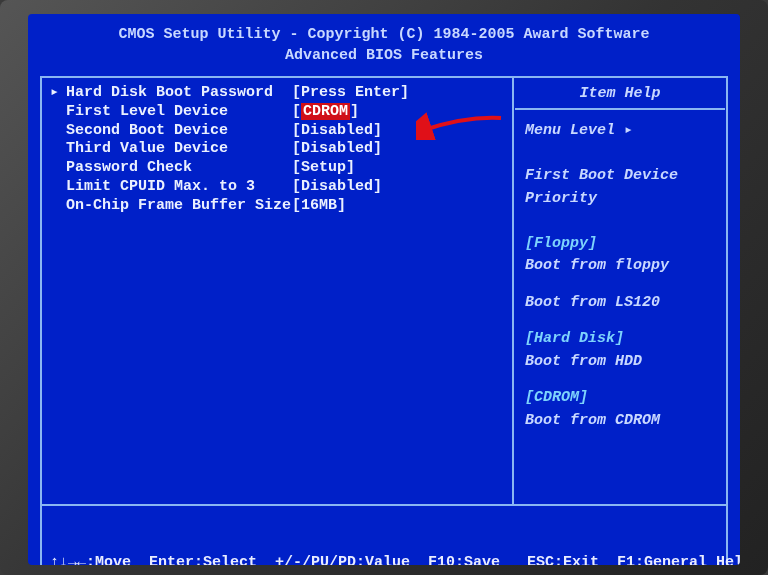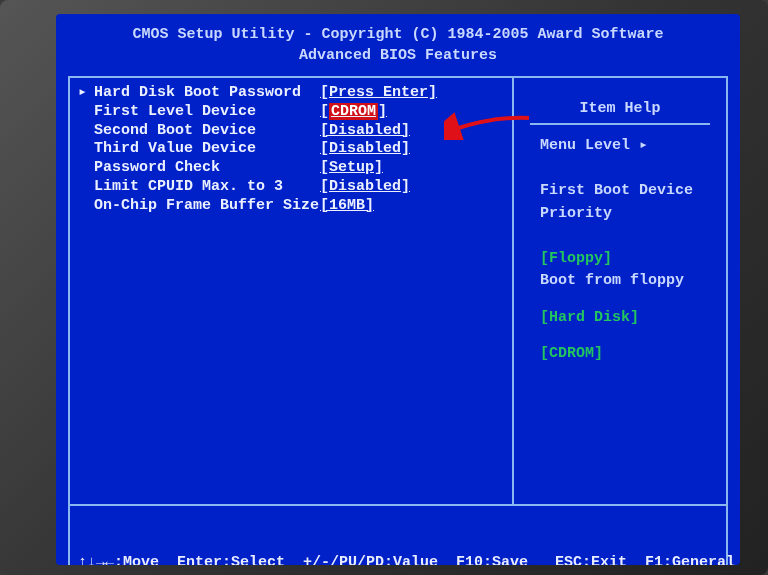--- a/index.html
+++ b/index.html
@@ -23,21 +23,20 @@
     position: absolute;
     top: 14px;
     left: 28px;
     right: 28px;
     bottom: 10px;
     background: #0020c8;
     color: #e0e0e0;
     padding: 0;
     border-radius: 4px;
     overflow: hidden;
-    margin-left: 28px;
   }
   .header {
     text-align: center;
     color: #c8d8ff;
     padding: 10px 0 6px 0;
     line-height: 1.4;
   }
   .content-box {
     display: flex;
     margin: 4px 12px 0 12px;
@@ -46,22 +45,23 @@
     height: 428px;
   }
   .left-panel {
     flex: 1;
     padding: 6px 8px;
     color: #eaf0ff;
   }
   .right-panel {
     width: 214px;
     border-left: 2px solid #8ab6f2;
-    padding: 16px;
+    padding: 1px;
     color: #c8d8ff;
+    font-style: italic;
   }
   .right-header {
     text-align: center;
     padding: 6px 0;
     border-bottom: 2px solid #8ab6f2;
   }
   .right-body {
     padding: 10px 10px;
     line-height: 1.5;
   }
@@ -73,39 +73,38 @@
   .menu-arrow {
     width: 16px;
     display: inline-block;
   }
   .menu-label {
     width: 226px;
     display: inline-block;
   }
   .menu-value {
     display: inline-block;
-    text-decoration: underline;
   }
   .selected-value {
     background: #d01018;
     color: #fff;
     padding: 0 2px;
   }
   .footer-box {
     margin: 0 12px;
     border: 2px solid #8ab6f2;
     border-top: 2px solid #8ab6f2;
     border-bottom: none;
     padding: 6px 8px 0 8px;
     color: #e8ecff;
     line-height: 1.35;
     white-space: pre;
   }
   .help-group { margin-bottom: 14px; }
-  .help-title { color: #22c55e; }
+  .help-title { color: #7dd3fc; }
   .arrow-annotation {
     position: absolute;
     top: 98px;
     left: 388px;
     width: 90px;
     height: 28px;
     pointer-events: none;
   }
 </style>
 </head>
@@ -172,26 +171,29 @@
       <div class="right-body">
         <div>Menu Level   ▸</div>
         <br>
         <div>First Boot Device Priority</div>
         <br>
         <div class="help-group">
           <div class="help-title">[Floppy]</div>
           <div>Boot from floppy</div>
         </div>
         <div class="help-group">
+          <div>Boot from LS120</div>
         </div>
         <div class="help-group">
           <div class="help-title">[Hard Disk]</div>
+          <div>Boot from HDD</div>
         </div>
         <div class="help-group">
           <div class="help-title">[CDROM]</div>
+          <div>Boot from CDROM</div>
         </div>
       </div>
     </div>
   </div>
 
   <div class="footer-box">
     <div>↑↓→←:Move  Enter:Select  +/-/PU/PD:Value  F10:Save   ESC:Exit  F1:General Help</div>
     
   </div>
 

